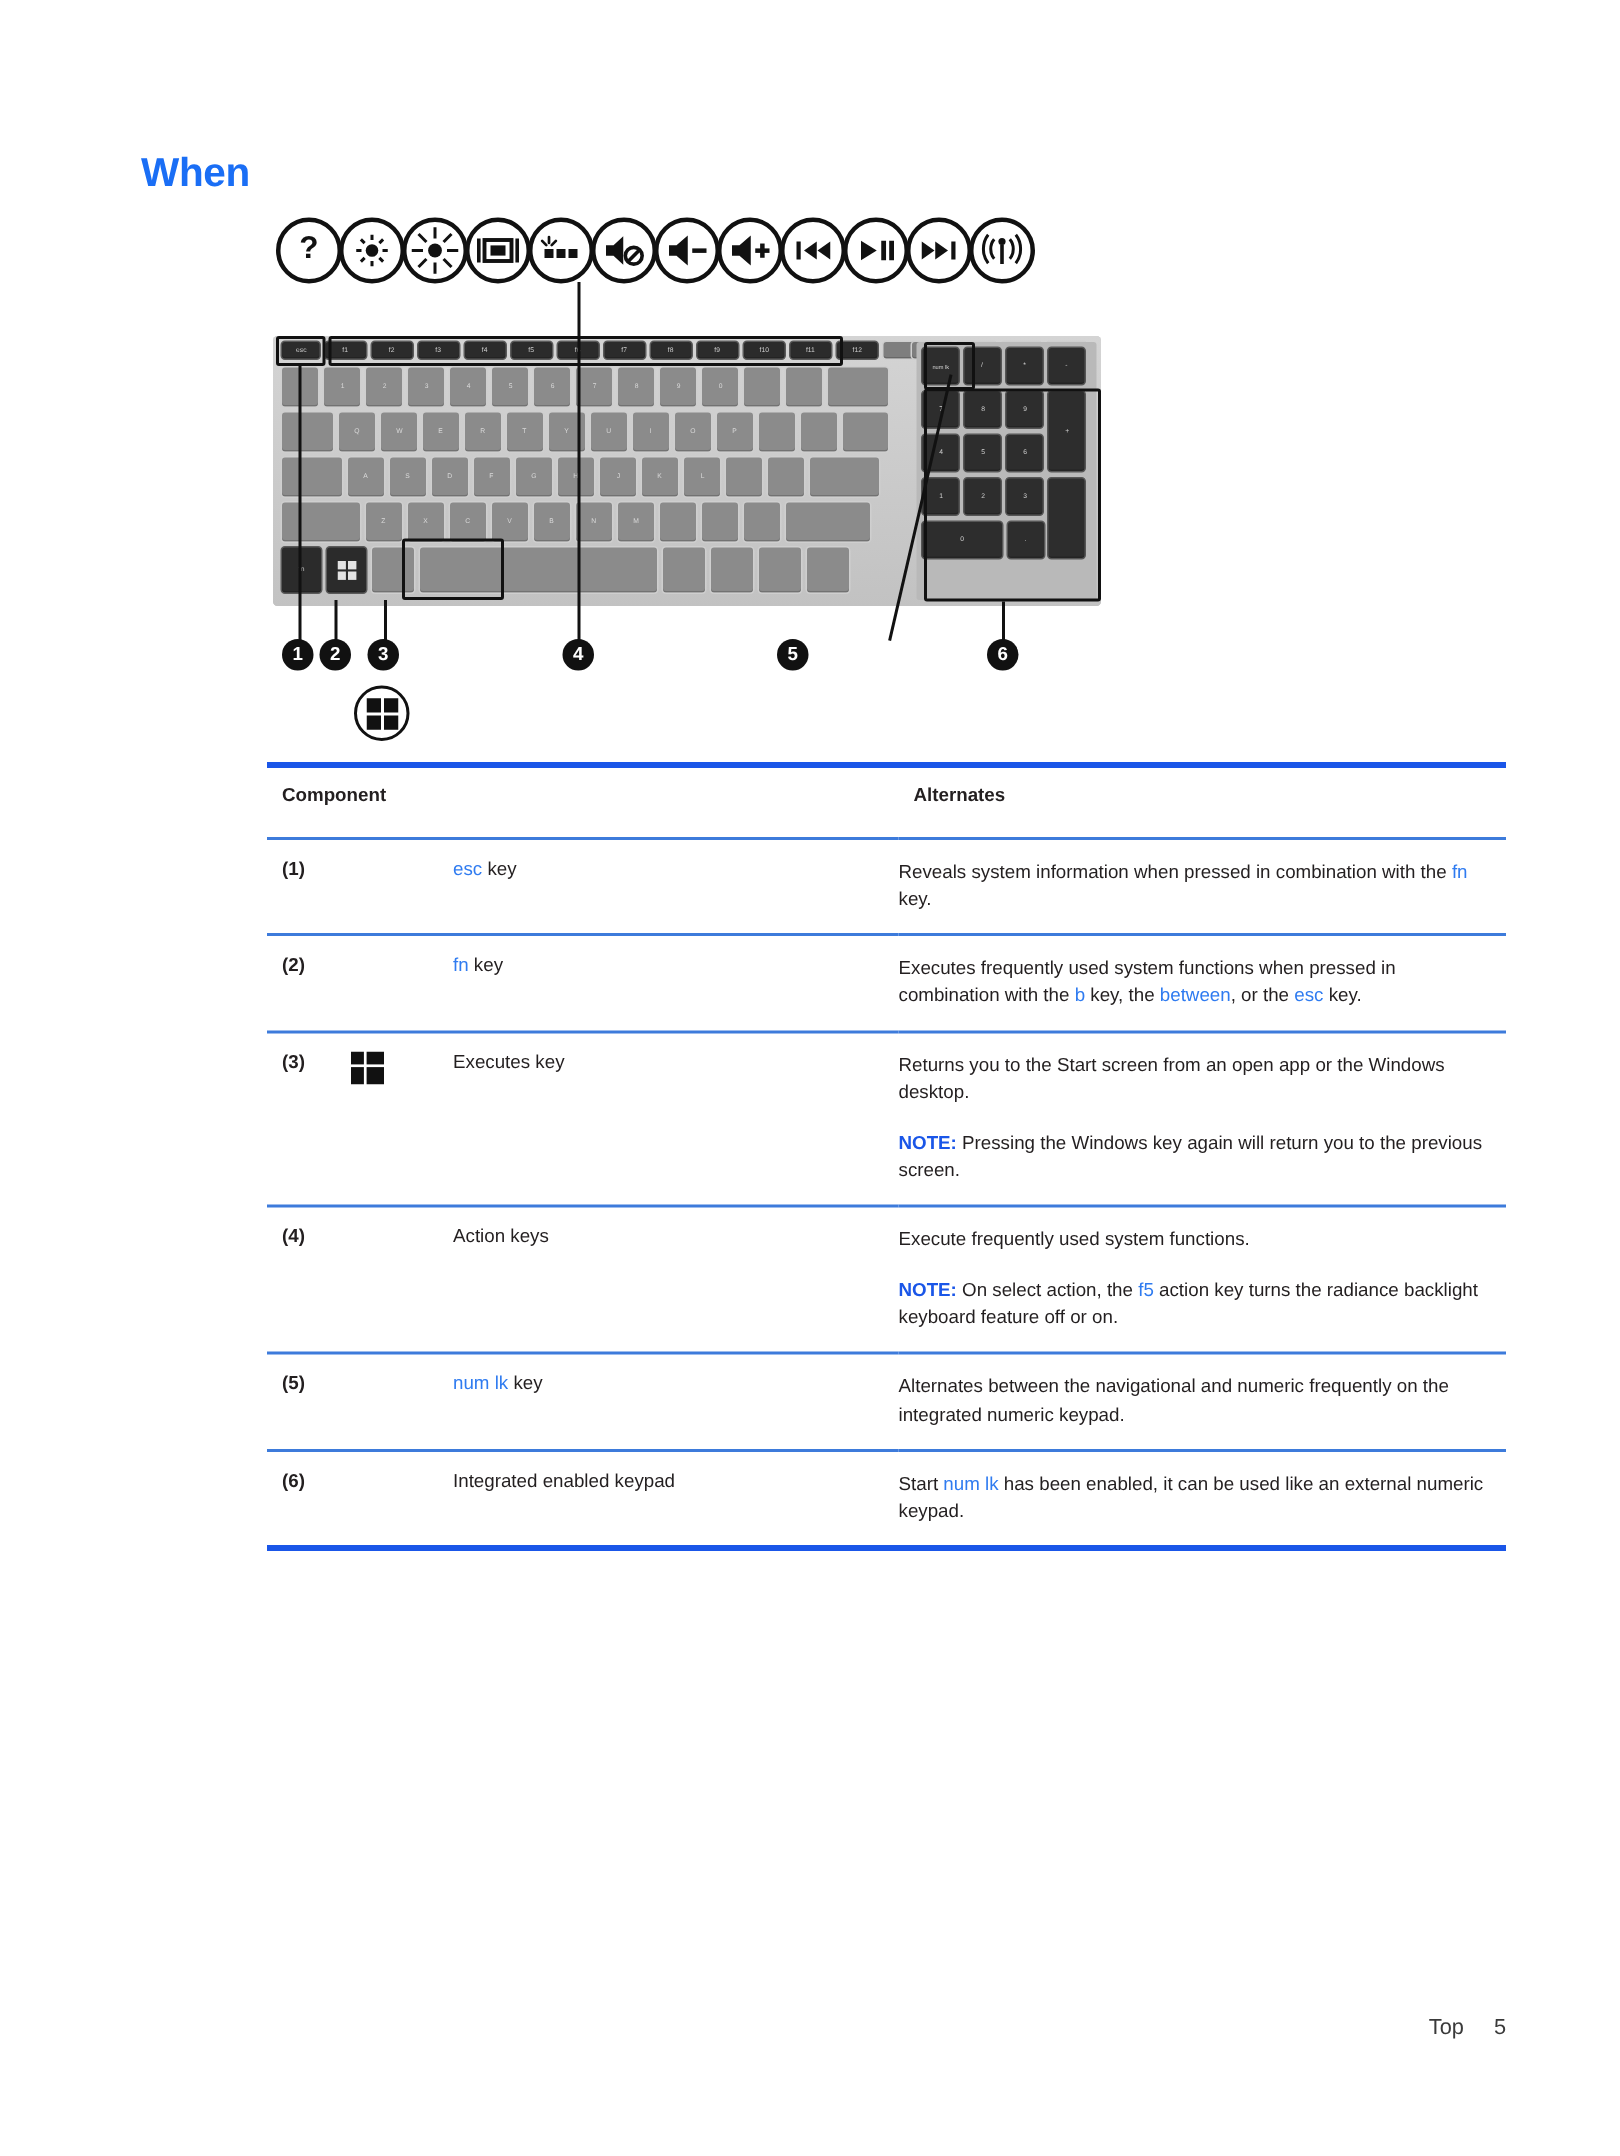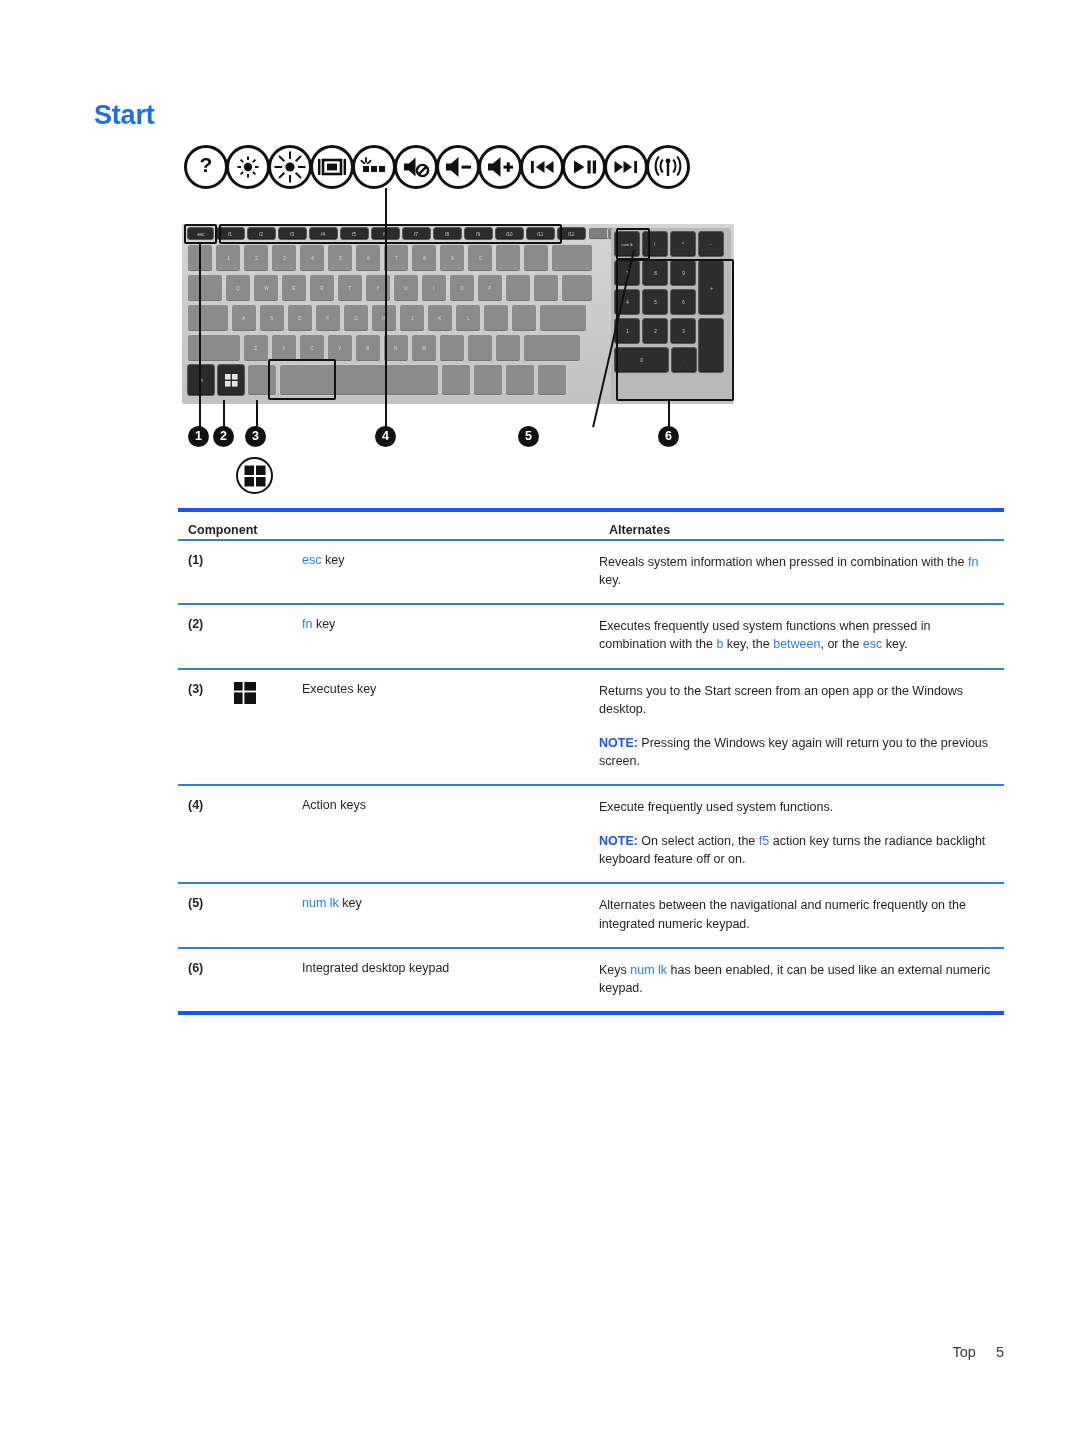--- a/index.html
+++ b/index.html
@@ -119,21 +119,21 @@
   
   .tbl {
     position:absolute; left:178px; top:508px; width:826px;
     border-top:4px solid #1a56e8;
     border-bottom:4px solid #1a56e8;
   }
   table { width:100%; border-collapse:collapse; }
   th, td { text-align:left; vertical-align:top; padding:0; }
   thead th {
     font-size:12.5px; font-weight:bold;
-    padding:11px 0 2px 10px;
+    padding:11px 0 21px 10px;
     border-bottom:2px solid #3d7bdb;
   }
   tbody tr td { border-bottom:2px solid #3d7bdb; }
   tbody tr:last-child td { border-bottom:none; }
   td.c-num   { width:56px;  padding:12px 0 14px 10px; font-size:12.5px; font-weight:bold; }
   td.c-icon  { width:68px;  padding:12px 0 14px 0; }
   td.c-comp  { width:297px; padding:12px 0 14px 0; font-size:12.5px; }
   td.c-desc  { padding:12px 12px 14px 0; font-size:12.5px; line-height:1.45; }
   .kw { color:#2f7bf0; }
   .note { color:#1a56e8; font-weight:bold; }
@@ -146,21 +146,21 @@
     position:absolute; right:76px; top:1344px;
     font-size:14.5px; color:#3a3a3a;
   }
   .footer .pg { margin-left:16px; }
 </style>
 </head>
 <body>
 
 <div class="page">
 
-  <div class="page-title">Start</div>
+  <div class="page-title">When</div>
 
   <div class="figure">
 
     <div class="icon-strip">
 
       <div class="akicon">
         <svg width="30" height="30" viewBox="0 0 30 30">
           <text x="15" y="20" font-family="Liberation Sans, sans-serif" font-size="21" font-weight="bold" text-anchor="middle" fill="#111">?</text>
         </svg>
       </div>
@@ -638,23 +638,23 @@
             <td class="c-num">(5)</td>
             <td class="c-icon"></td>
             <td class="c-comp"><span class="kw">num lk</span><span class=""> key</span></td>
             <td class="c-desc">
               <p class="desc-p"><span class="">Alternates between the navigational and numeric frequently on the integrated numeric keypad.</span></p>
             </td>
           </tr>
           <tr>
             <td class="c-num">(6)</td>
             <td class="c-icon"></td>
-            <td class="c-comp"><span class="">Integrated desktop keypad</span></td>
+            <td class="c-comp"><span class="">Integrated enabled keypad</span></td>
             <td class="c-desc">
-              <p class="desc-p"><span class="">Keys </span><span class="kw">num lk</span><span class=""> has been enabled, it can be used like an external numeric keypad.</span></p>
+              <p class="desc-p"><span class="">Start </span><span class="kw">num lk</span><span class=""> has been enabled, it can be used like an external numeric keypad.</span></p>
             </td>
           </tr>
         </tbody>
     </table>
   </div>
 
   <div class="footer">
     <span>Top</span>
     <span class="pg">5</span>
   </div>

